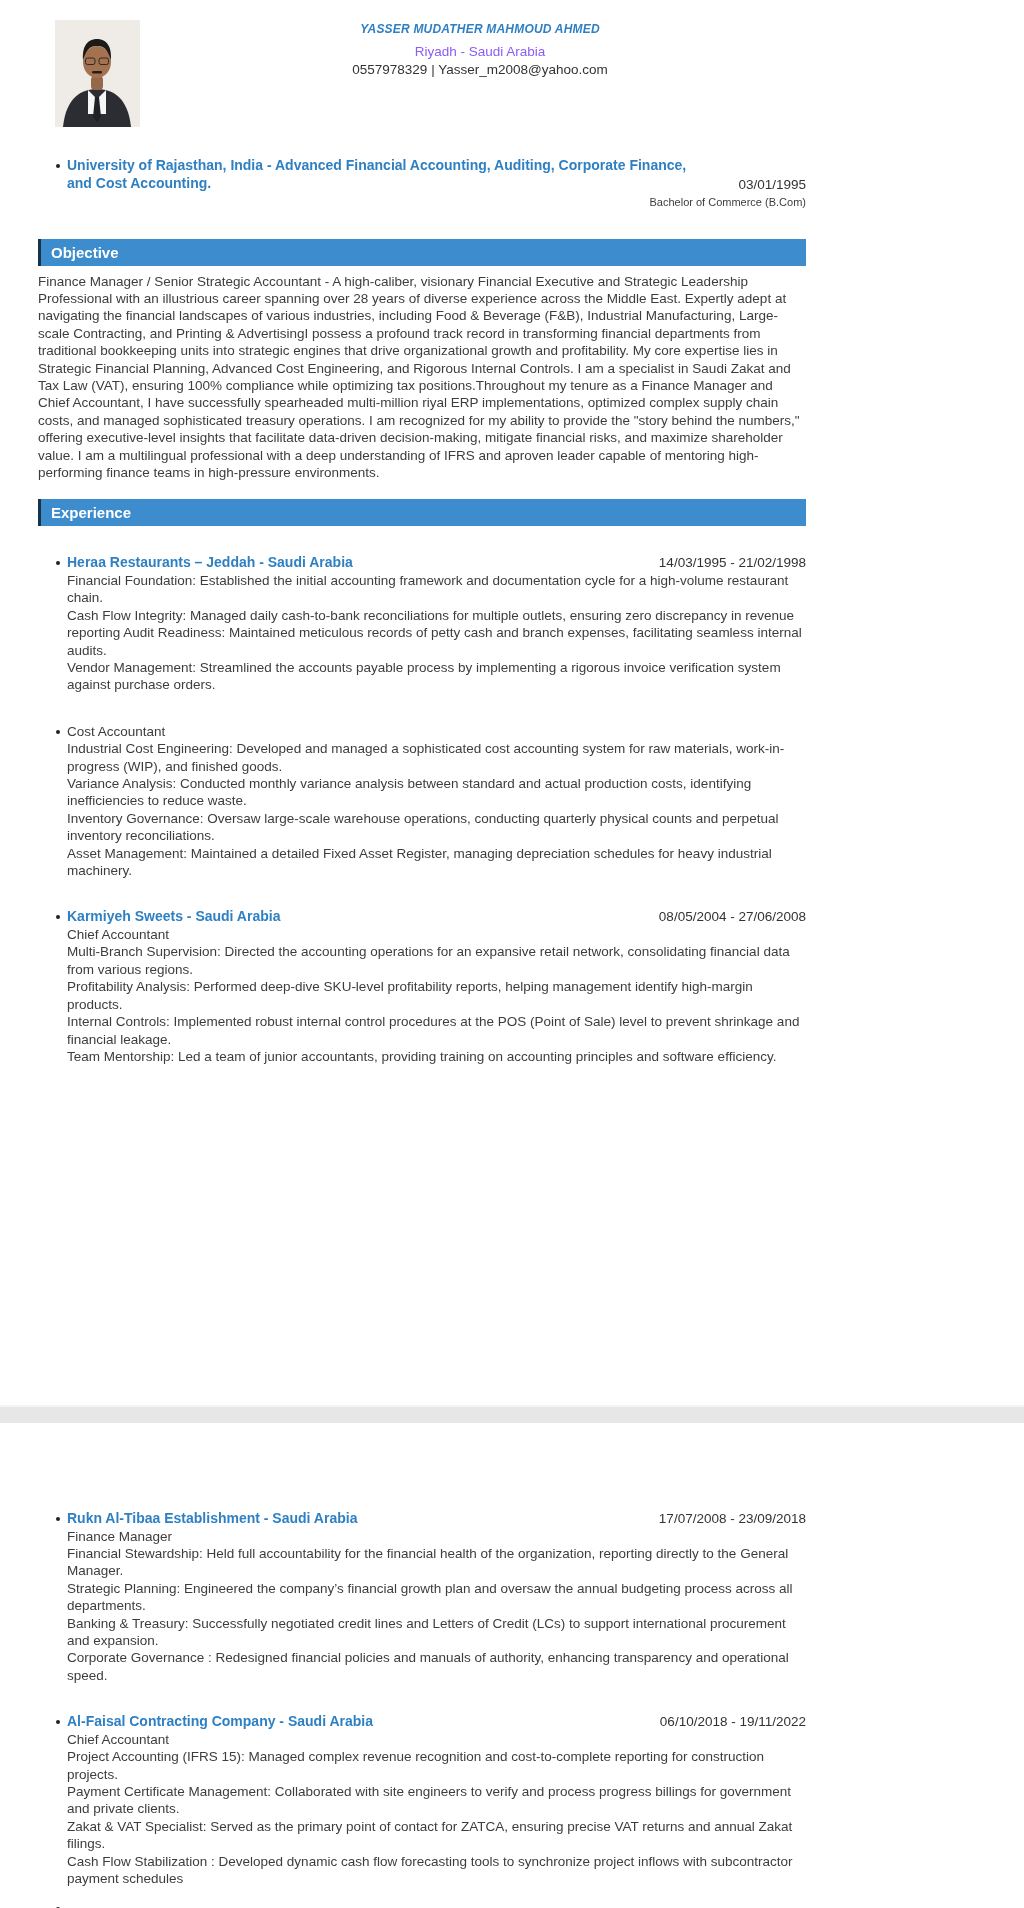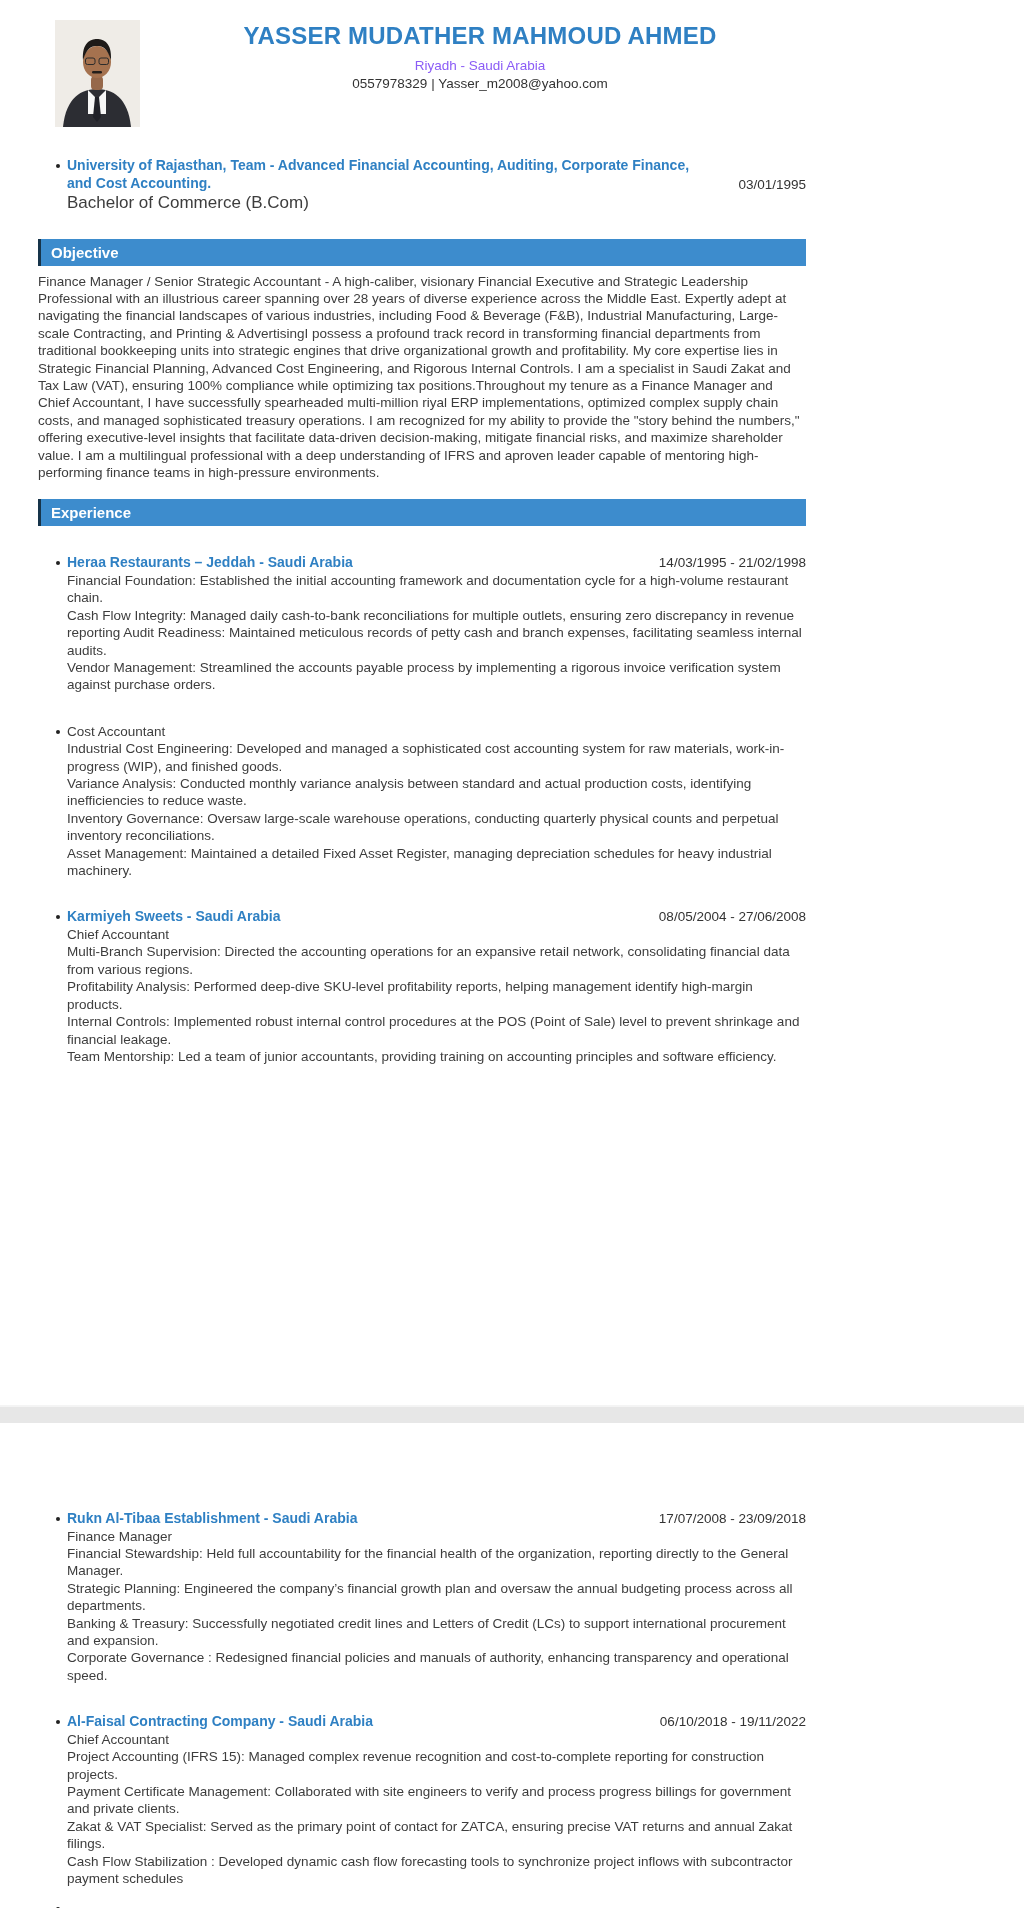--- a/index.html
+++ b/index.html
@@ -17,42 +17,42 @@
     color: var(--body-text);
   }
   .page { position: relative; padding-left: 38px; padding-right: 218px; }
   .page-1 { height: 1405px; overflow: hidden; }
   .page-2 { height: 485px; overflow: hidden; padding-top: 59px; }
   .page-gap { height: 18px; background: var(--page-gap); border-top: 2px solid #f4f4f4; }
 
   .resume-header { position: relative; height: 146px; }
   .photo { position: absolute; left: 17px; top: 20px; width: 85px; height: 107px; overflow: hidden; }
   .head-text { margin-left: 112px; width: 660px; text-align: center; padding-top: 22px; }
-  .name { margin: 0; font-size: 24px; font-weight: bold; color: var(--heading-text); letter-spacing: 0.2px; }
+  .name { margin: 0; font-size: 12px; font-weight: bold; color: var(--heading-text); letter-spacing: 0.2px; font-style: italic; }
   .loc { margin-top: 8px; font-size: 13.5px; color: #8b5cf6; }
   .contact { margin-top: 3px; font-size: 13.5px; color: #333; }
 
   .bar {
     height: 27px; line-height: 27px; background: var(--section-bar);
     color: #fff; font-weight: bold; font-size: 15px; padding-left: 10px;
     border-left: 3px solid #17344a;
   }
 
   .item { position: relative; padding-left: 29px; }
   .dot { position: absolute; left: 18px; top: 7px; width: 4px; height: 4px; border-radius: 50%; background: #222; }
 
   .edu-item { margin-top: 11px; margin-bottom: 10px; }
   .flex-row { display: flex; }
   .edu-row { align-items: flex-end; }
   .item-title {
     flex: 1; color: var(--heading-text); font-weight: bold;
     font-size: 14px; line-height: 17.5px; padding-right: 24px;
   }
   .date { font-size: 13.5px; white-space: nowrap; color: #333; }
-  .plain { font-size: 17px; line-height: 17.5px; }
+  .plain { font-size: 11px; line-height: 17.5px; text-align: right; }
   .edu-sub { margin-top: 2px; }
 
   .bar-objective { margin-top: 27px; }
   .objective-text { margin: 7px 0 18px 0; font-size: 13.5px; line-height: 17.4px; }
 
   .xp { margin-top: 11px; margin-bottom: 29px; }
   .xp-head { align-items: baseline; margin-top: 28px; }
   .role { font-size: 13.5px; line-height: 17.5px; }
   .desc { font-size: 13.5px; line-height: 17.4px; white-space: pre-line; }
 
@@ -84,21 +84,21 @@
         <h1 class="name">YASSER MUDATHER MAHMOUD AHMED</h1>
         <div class="loc">Riyadh - Saudi Arabia</div>
         <div class="contact">0557978329 | Yasser_m2008@yahoo.com</div>
       </div>
     </header>
 
 
     <div class="item edu-item">
       <span class="dot"></span>
       <div class="flex-row edu-row">
-        <div class="item-title">University of Rajasthan, Team - Advanced Financial Accounting, Auditing, Corporate Finance, and Cost Accounting.</div>
+        <div class="item-title">University of Rajasthan, India - Advanced Financial Accounting, Auditing, Corporate Finance, and Cost Accounting.</div>
         <div class="date">03/01/1995</div>
       </div>
       <div class="plain edu-sub">Bachelor of Commerce (B.Com)</div>
     </div>
 
     <div class="bar bar-objective">
       <span>Objective</span>
     </div>
 
     <p class="objective-text">Finance Manager / Senior Strategic Accountant - A high-caliber, visionary Financial Executive and Strategic Leadership Professional with an illustrious career spanning over 28 years of diverse experience across the Middle East. Expertly adept at navigating the financial landscapes of various industries, including Food &amp; Beverage (F&amp;B), Industrial Manufacturing, Large-scale Contracting, and Printing &amp; AdvertisingI possess a profound track record in transforming financial departments from traditional bookkeeping units into strategic engines that drive organizational growth and profitability. My core expertise lies in Strategic Financial Planning, Advanced Cost Engineering, and Rigorous Internal Controls. I am a specialist in Saudi Zakat and Tax Law (VAT), ensuring 100% compliance while optimizing tax positions.Throughout my tenure as a Finance Manager and Chief Accountant, I have successfully spearheaded multi-million riyal ERP implementations, optimized complex supply chain costs, and managed sophisticated treasury operations. I am recognized for my ability to provide the "story behind the numbers," offering executive-level insights that facilitate data-driven decision-making, mitigate financial risks, and maximize shareholder value. I am a multilingual professional with a deep understanding of IFRS and aproven leader capable of mentoring high-performing finance teams in high-pressure environments.</p>

